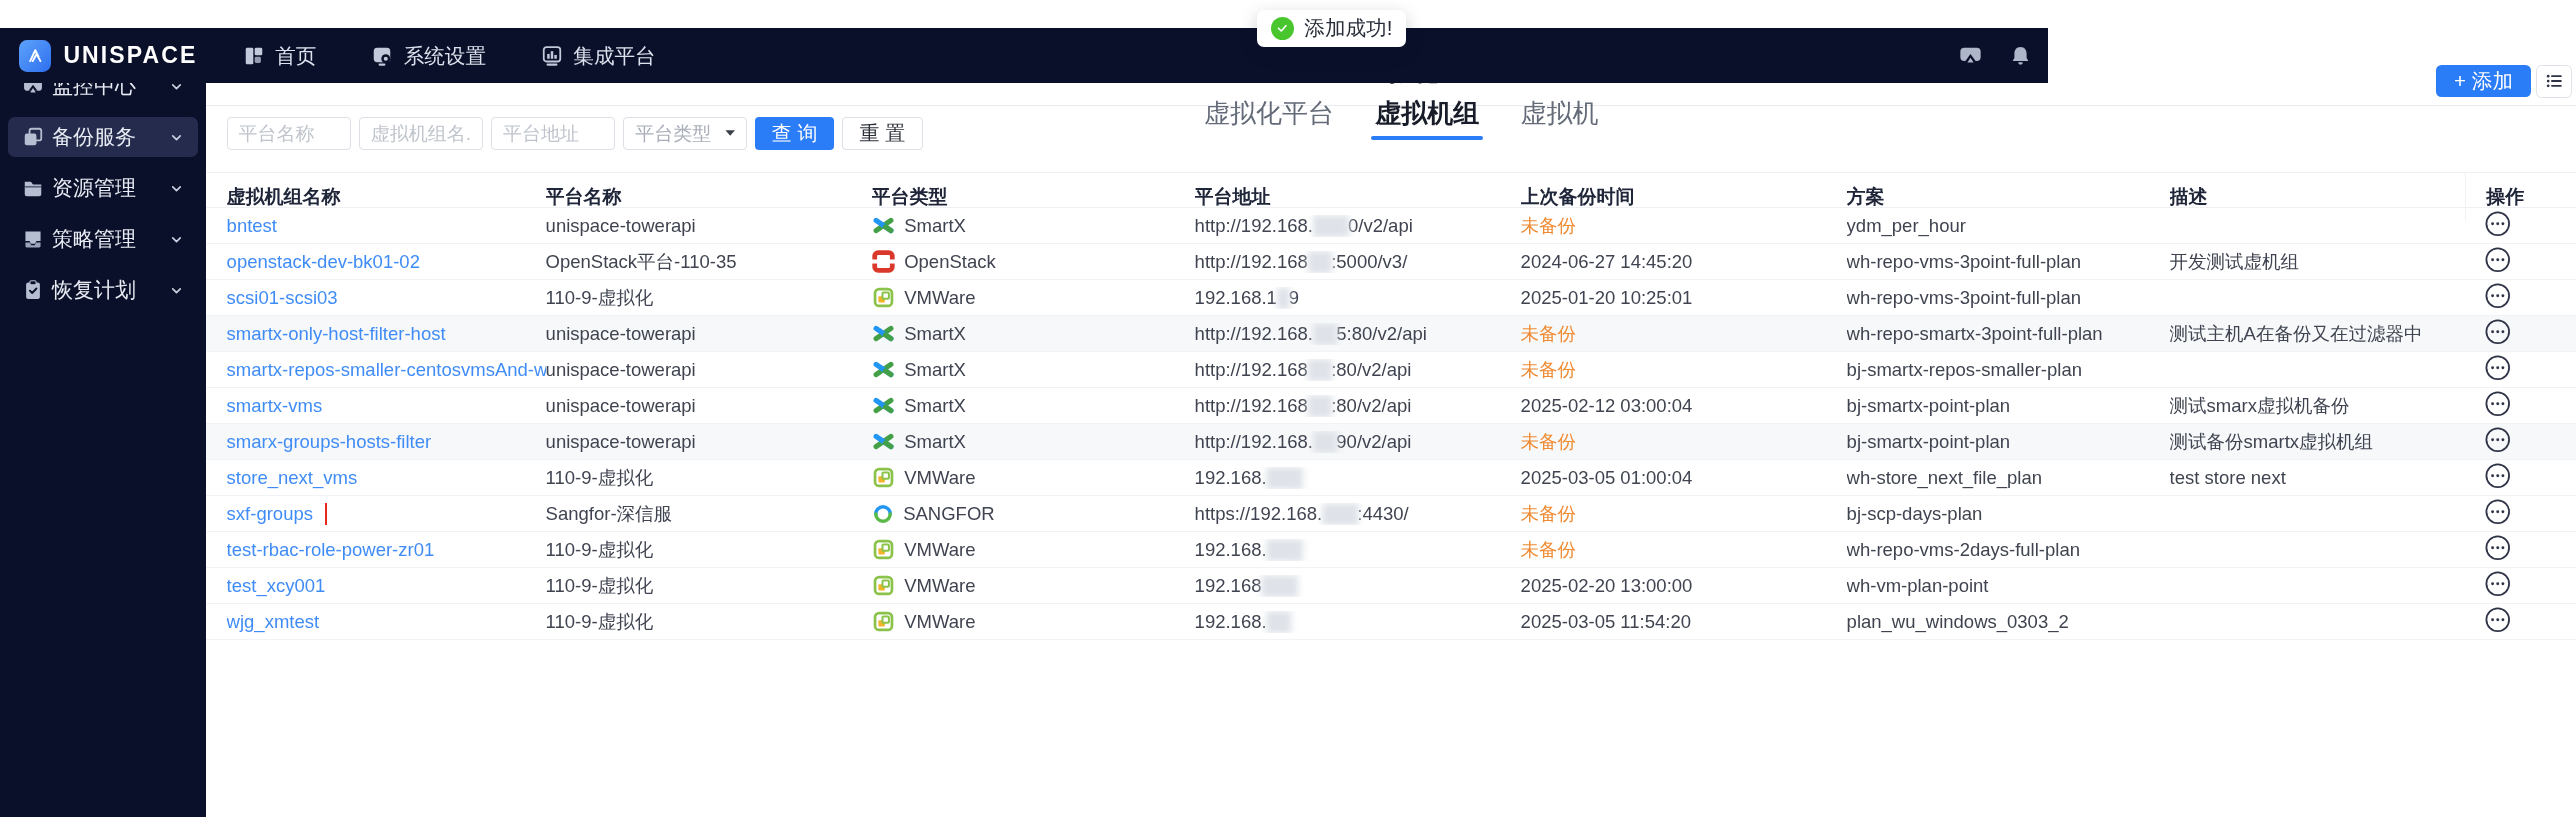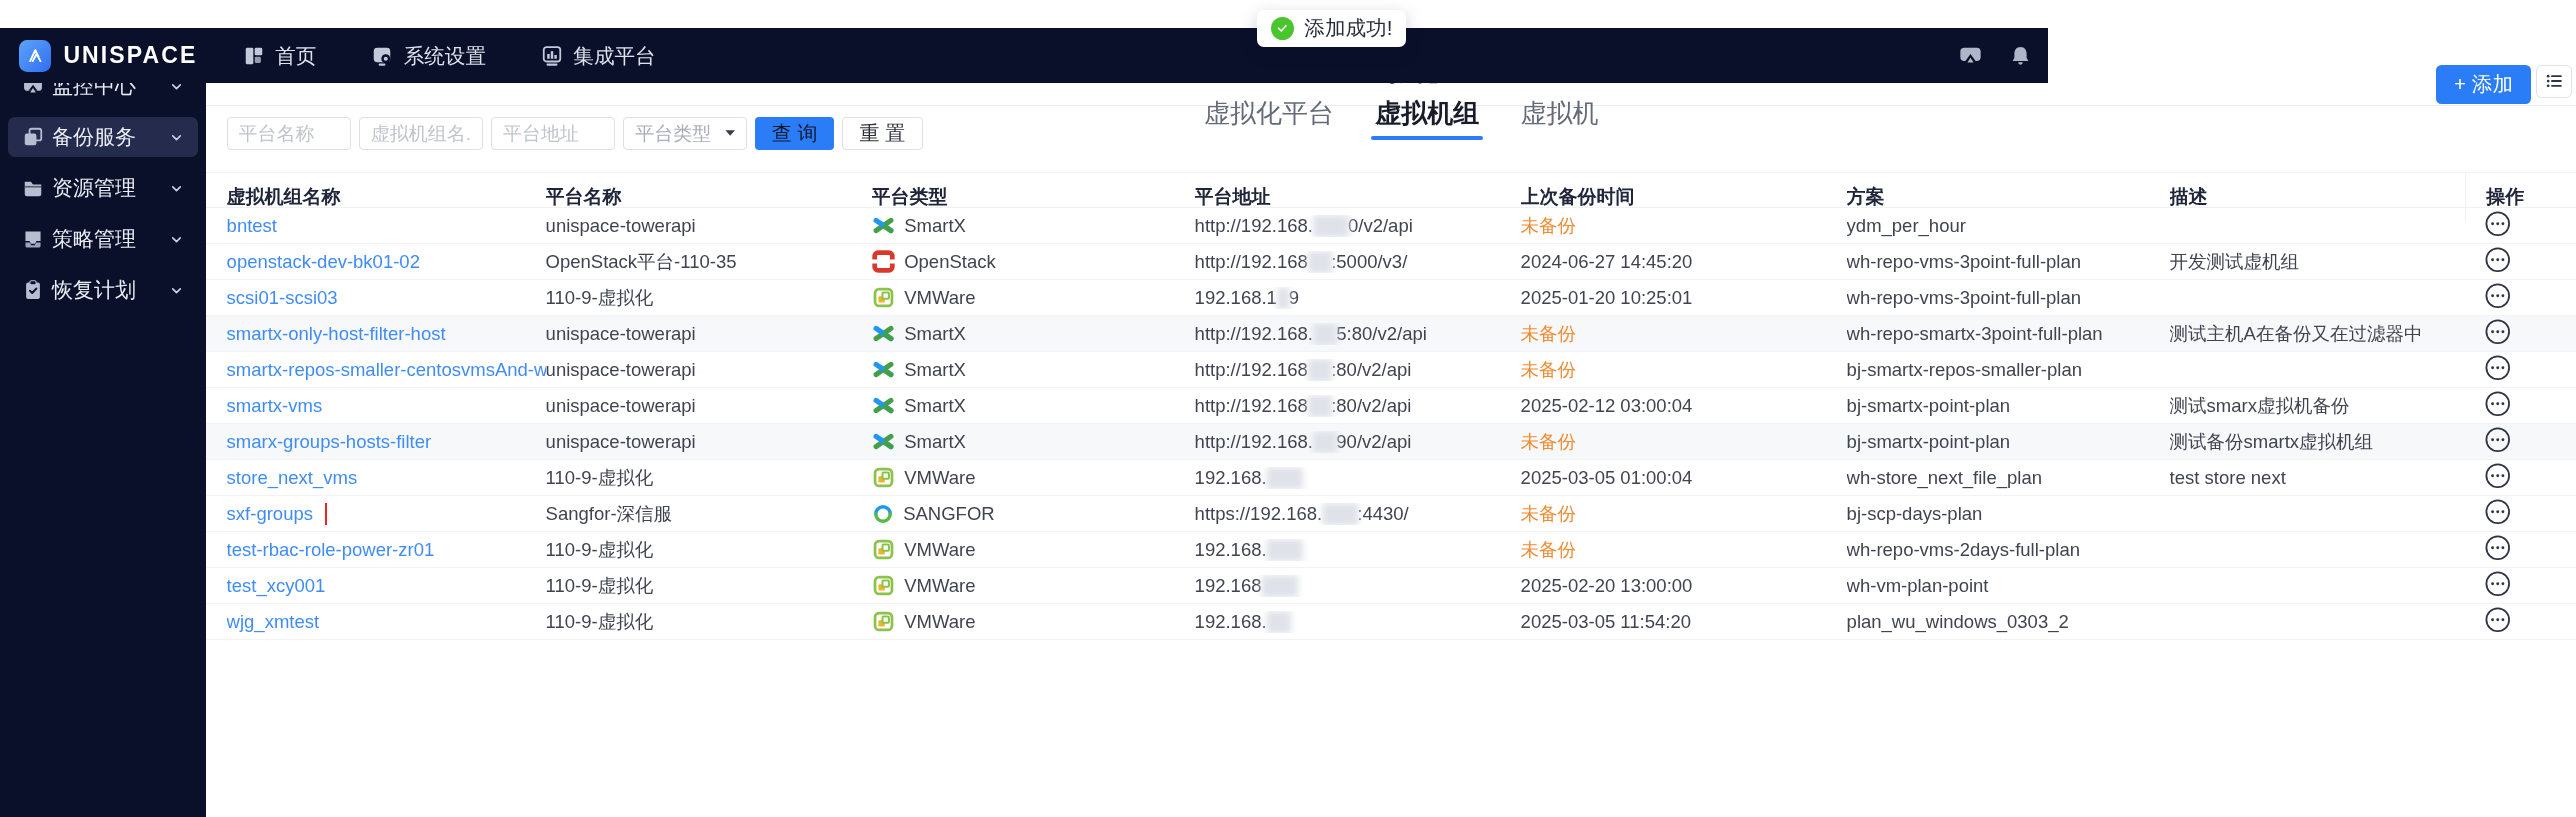--- a/index.html
+++ b/index.html
@@ -42,37 +42,37 @@
   .main { position:absolute; left:206px; top:55px; right:0; bottom:0; background:#fff; }
   .tabbar { position:relative; height:51px; border-bottom:1.4px solid #e9ebf0;
     display:flex; align-items:center; padding-left:20.6px;flex-direction:column; }
   .page-title { font-size:25px; font-weight:700; color:#171c28; }
   .vdiv { width:1.4px; height:23px; background:#dfe2e9; margin:0 23px; }
   .tab { position:relative; height:51px; display:flex; align-items:center;
     padding:0 20.6px; font-size:26px; color:#646b78; cursor:pointer; }
   .tab.active { color:#171c28; font-weight:700; }
   .tab.active::after { content:''; position:absolute; left:16.5px; right:16.5px;
     bottom:-1.4px; height:4.8px; border-radius:2.7px; background:#2b7cf7; }
-  .add-btn { position:absolute; right:45px; top:9.6px; height:39px; padding:0 18px;
+  .add-btn { position:absolute; right:45px; top:9.6px; height:32px; padding:0 18px;
     background:#2b7cf7; color:#fff; font-size:20.6px; border:none; border-radius:5.5px; cursor:pointer; }
   .cols-btn { position:absolute; right:4.1px; top:9.6px; width:36px; height:33px;
     background:#fff; border:1.4px solid #dfe2e9; border-radius:5.5px; cursor:pointer;
     display:flex; align-items:center; justify-content:center; }
 
   .filters { display:flex; gap:8.2px; padding:11px 0 0 20.6px; align-items:center; }
   .f-input { width:124px; height:33px; border:1.4px solid #dcdfe6; border-radius:4.1px;
     padding:0 11px; font-size:19px; color:#333; outline:none;
     font-family:"Liberation Sans","DejaVu Sans",sans-serif; }
   .f-input::placeholder { color:#bfc4cc; }
   .f-select { width:124px; height:33px; border:1.4px solid #dcdfe6; border-radius:4.1px;
     padding:0 9.6px 0 11px; font-size:19px; color:#a8adb8; display:flex;
     align-items:center; justify-content:space-between; cursor:pointer; background:#fff; }
   .btn { height:33px; padding:0 16.5px; font-size:20px; border-radius:4.1px; cursor:pointer;
     font-family:"Liberation Sans","DejaVu Sans",sans-serif; }
-  .btn-primary { background:#2b7cf7; border:none; color:#0f172a; }
+  .btn-primary { background:#2b7cf7; border:none; color:#ffffff; }
   .btn-plain { background:#fff; border:1.4px solid #dcdfe6; color:#2b2f38; }
 
   
   .table { margin-top:22px; }
   .grid-row { display:grid;
     grid-template-columns:319px 326px 323px 326px 326px 323px 295px 1fr;
     padding-left:20.6px; align-items:center; height:36px; }
   .thead { border-top:1.4px solid #f0f1f5; border-bottom:1.4px solid #eef0f4;
     font-weight:700; color:#20263a; font-size:19px; }
   .thead .op-col { border-left:1.4px solid #f0f1f5; height:48px;

